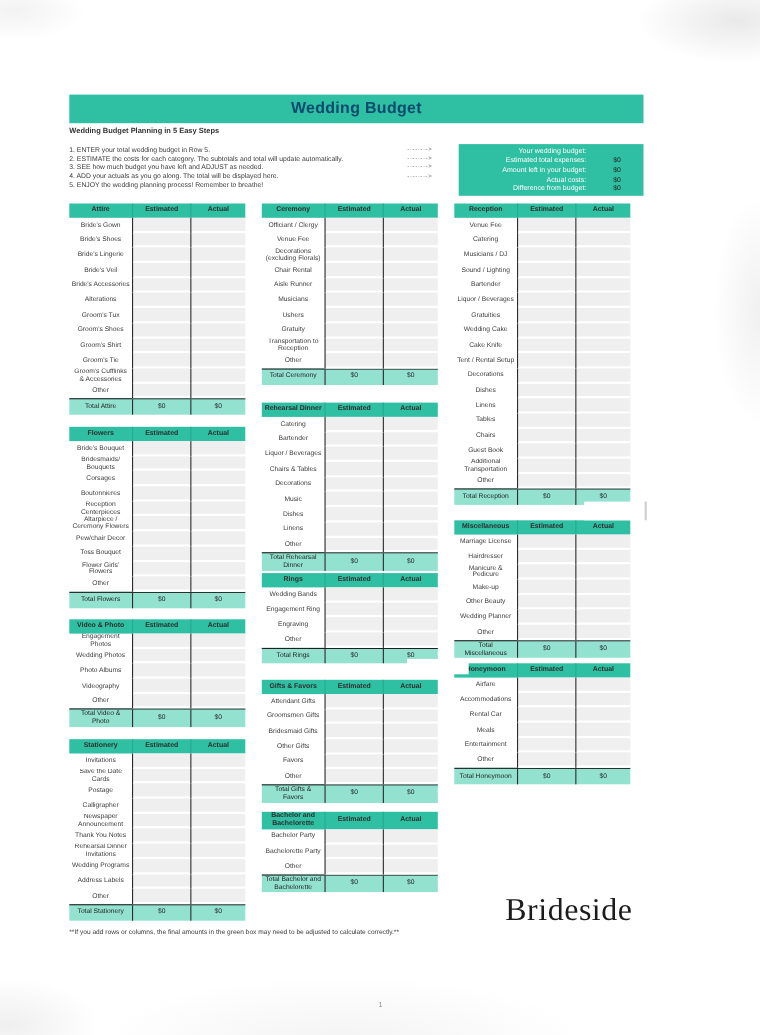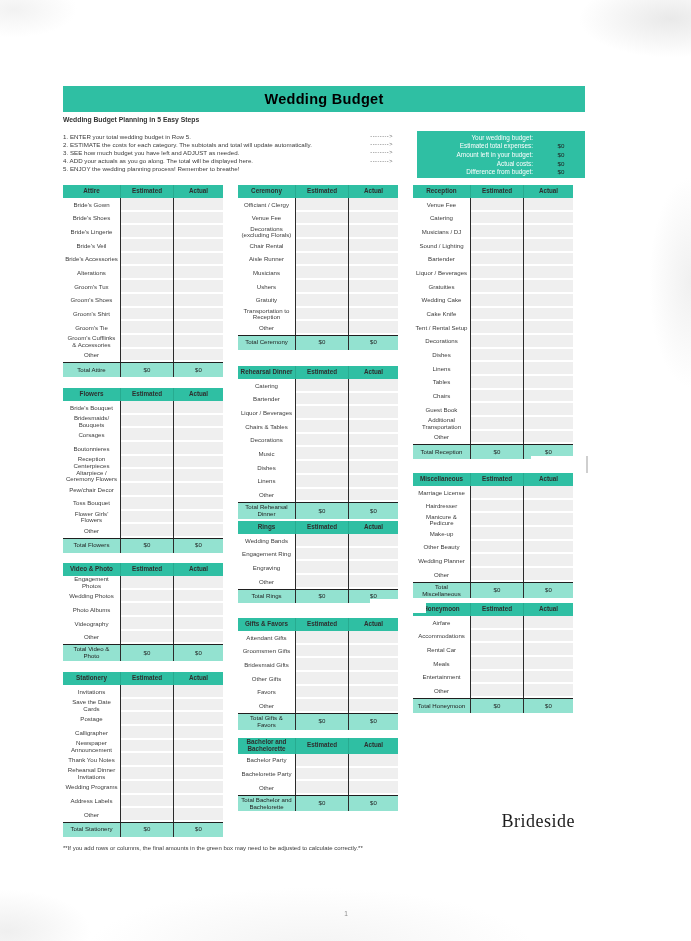--- a/index.html
+++ b/index.html
@@ -12,21 +12,21 @@
       radial-gradient(ellipse 320px 90px at 45% 101%, #f3f3f3, rgba(255,255,255,0) 70%),
       radial-gradient(ellipse 120px 60px at 1% 99%, #efefef, rgba(255,255,255,0) 70%),
       radial-gradient(ellipse 90px 40px at 2% 1%, #f2f2f2, rgba(255,255,255,0) 70%),
       #ffffff;
   }
   .abs{position:absolute;}
 
   
   .title-band{left:63px;top:86px;width:522px;height:26px;background:#2fbfa3;
     display:flex;align-items:center;justify-content:center;}
-  .title-band h1{margin:0;font-size:14.5px;font-weight:bold;color:#000000;letter-spacing:.3px;}
+  .title-band h1{margin:0;font-size:14.5px;font-weight:bold;color:#0c4a6e;letter-spacing:.3px;}
 
   
   .steps{left:63px;top:116px;width:330px;}
   .steps-heading{font-size:6.8px;font-weight:bold;color:#333;margin-bottom:9px;}
   .step-line{display:flex;justify-content:space-between;align-items:center;height:8.2px;}
   .step-text{font-size:6.2px;color:#3a3a3a;white-space:nowrap;}
   .arrow{font-size:5.6px;color:#6b6b6b;letter-spacing:.5px;}
 
   
   .summary{left:417px;top:131px;width:168px;height:47px;background:#2fbfa3;
@@ -64,21 +64,21 @@
   .t-misc{left:413px;top:473px;}
   .t-honeymoon{left:413px;top:603px;}
 
   
   .patch{background:#ffffff;z-index:5;}
   .patch-1{left:370px;top:599px;width:56px;height:14px;}
   .patch-2{left:531px;top:456px;width:55px;height:17px;border-right:2px solid #cfcfcf;}
 
   .footnote{left:63px;top:845px;width:420px;font-size:6px;color:#3a3a3a;}
   .brand{left:395px;top:811px;width:180px;text-align:right;
-    font-family:"Liberation Serif",serif;font-size:18px;color:#1c1c1c;letter-spacing:.5px;}
+    font-family:"Liberation Serif",serif;font-size:29px;color:#1c1c1c;letter-spacing:.5px;}
   .pagenum{left:340px;top:910px;width:12px;text-align:center;font-size:6.5px;color:#8a8a8a;}
 </style>
 </head>
 <body>
 
 <div class="abs title-band">
   <h1>Wedding Budget</h1>
 </div>
 
 <div class="abs steps">

